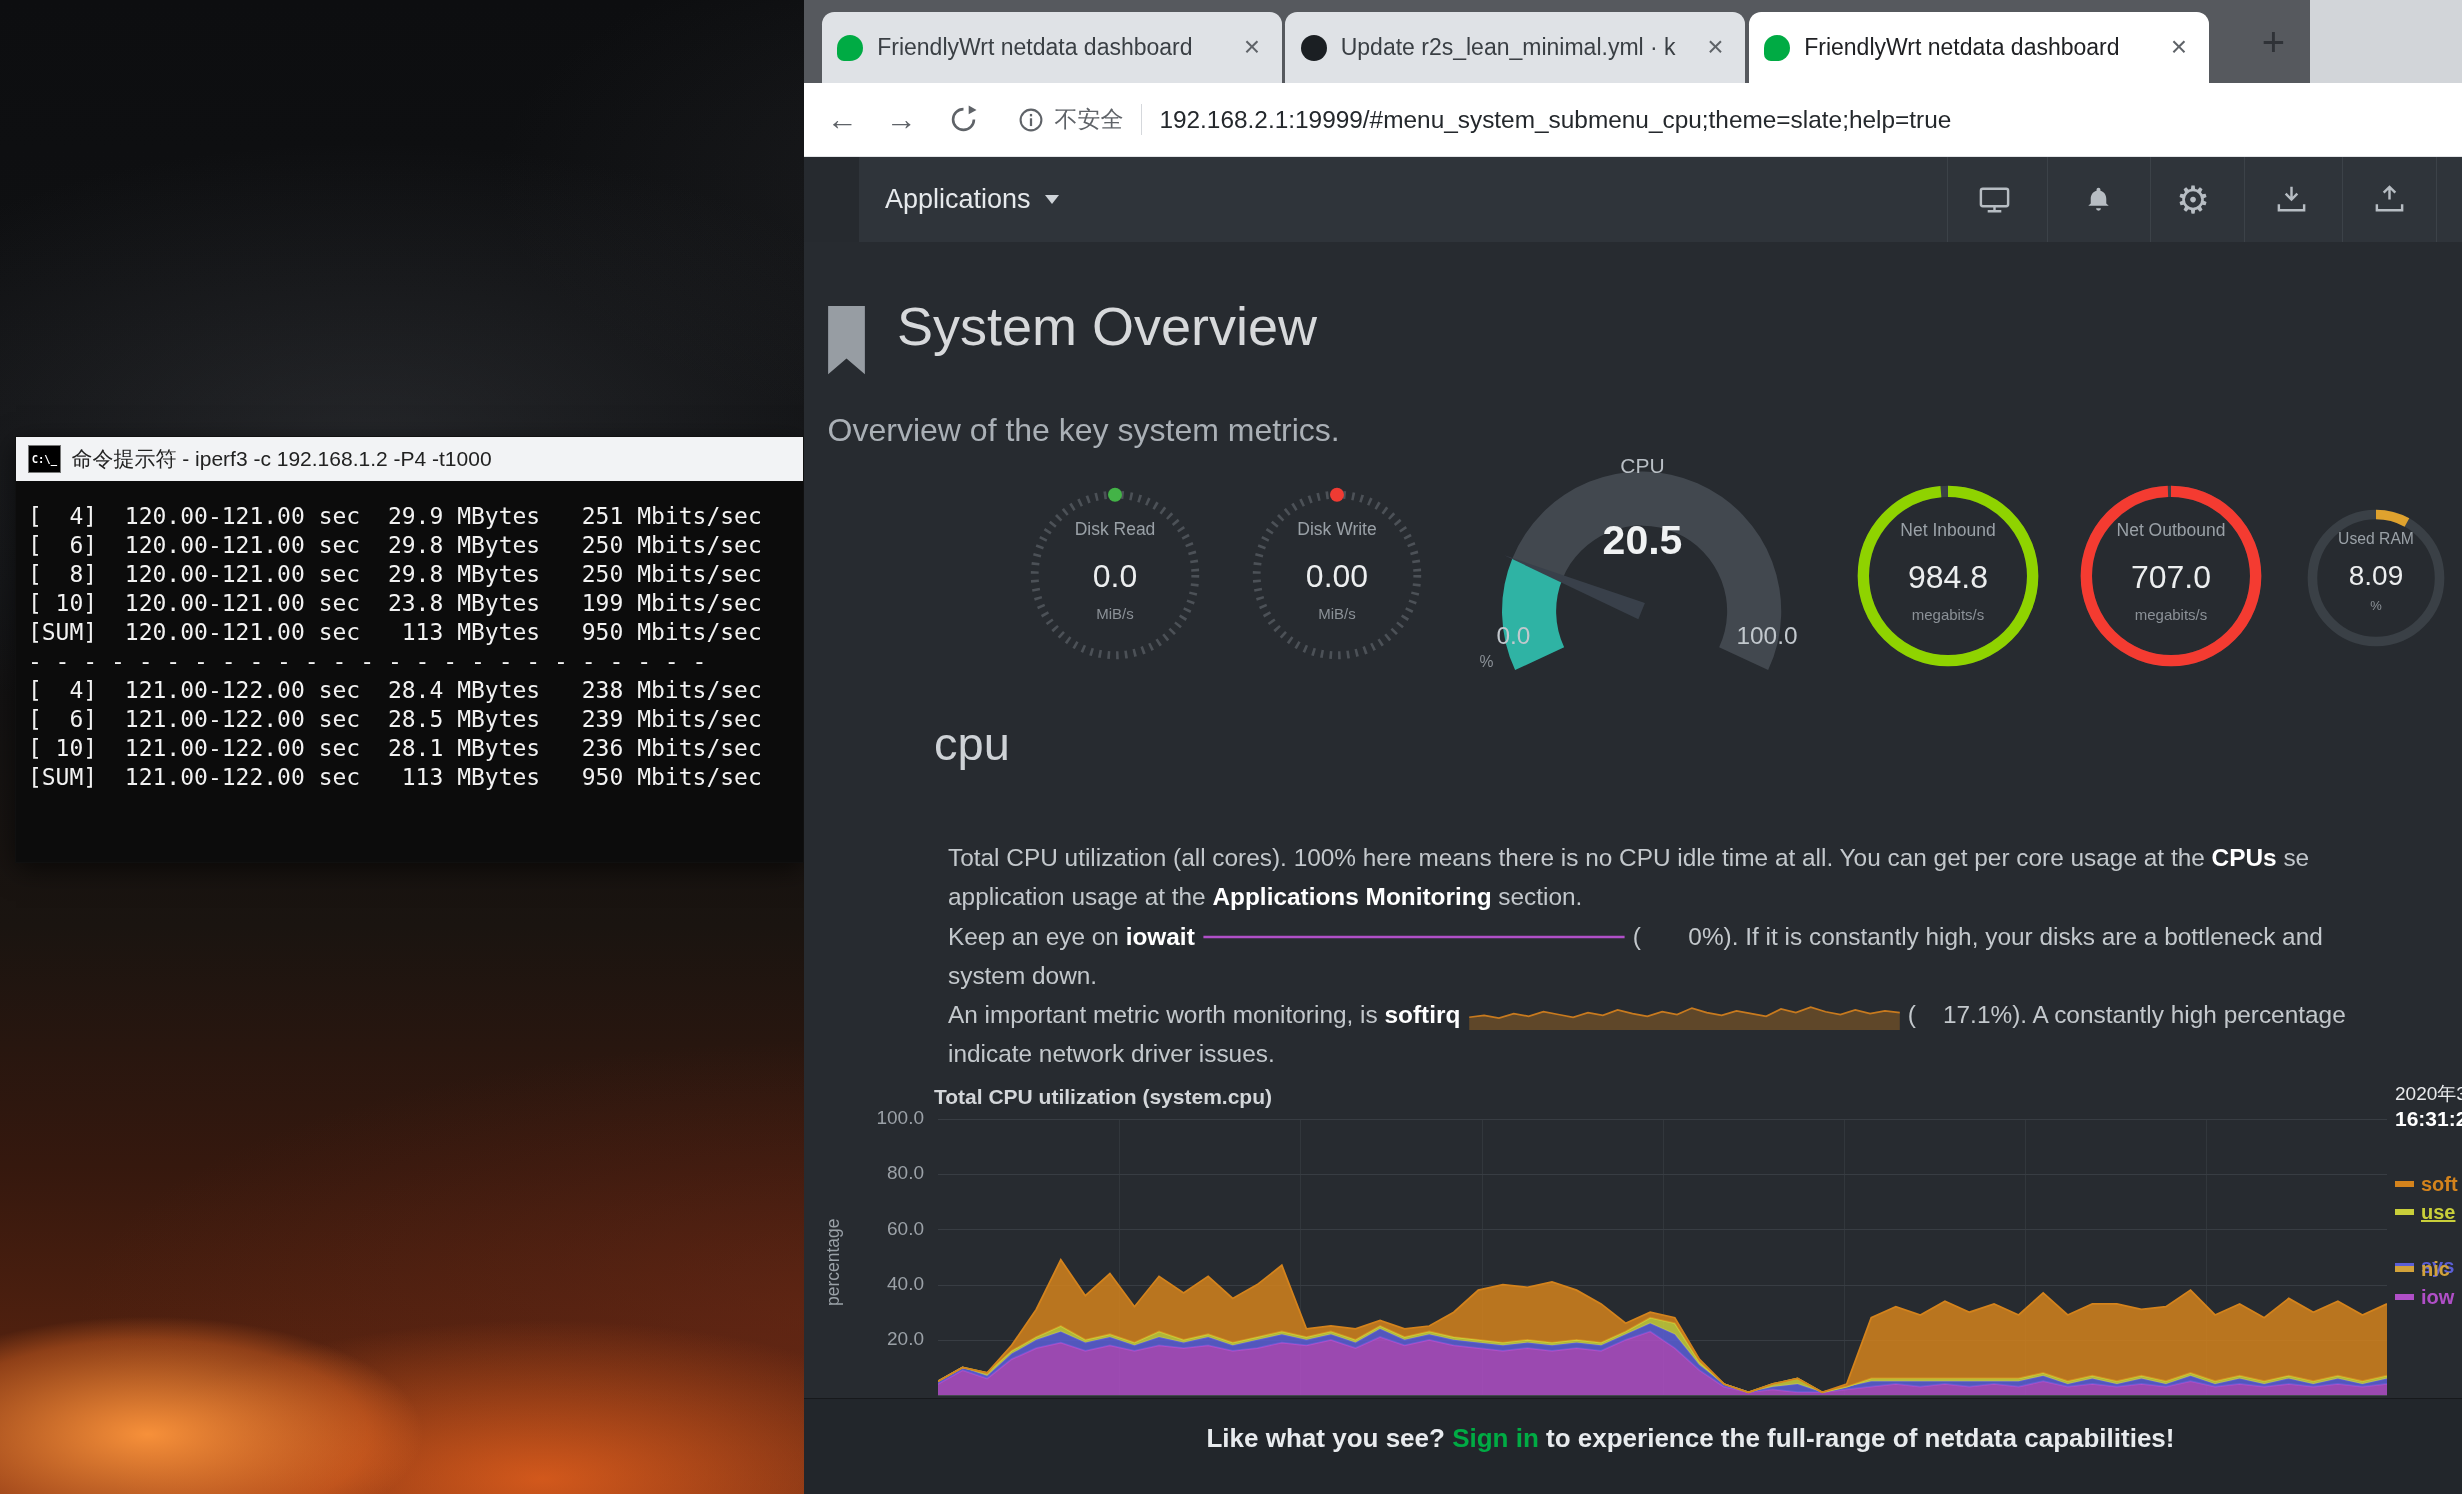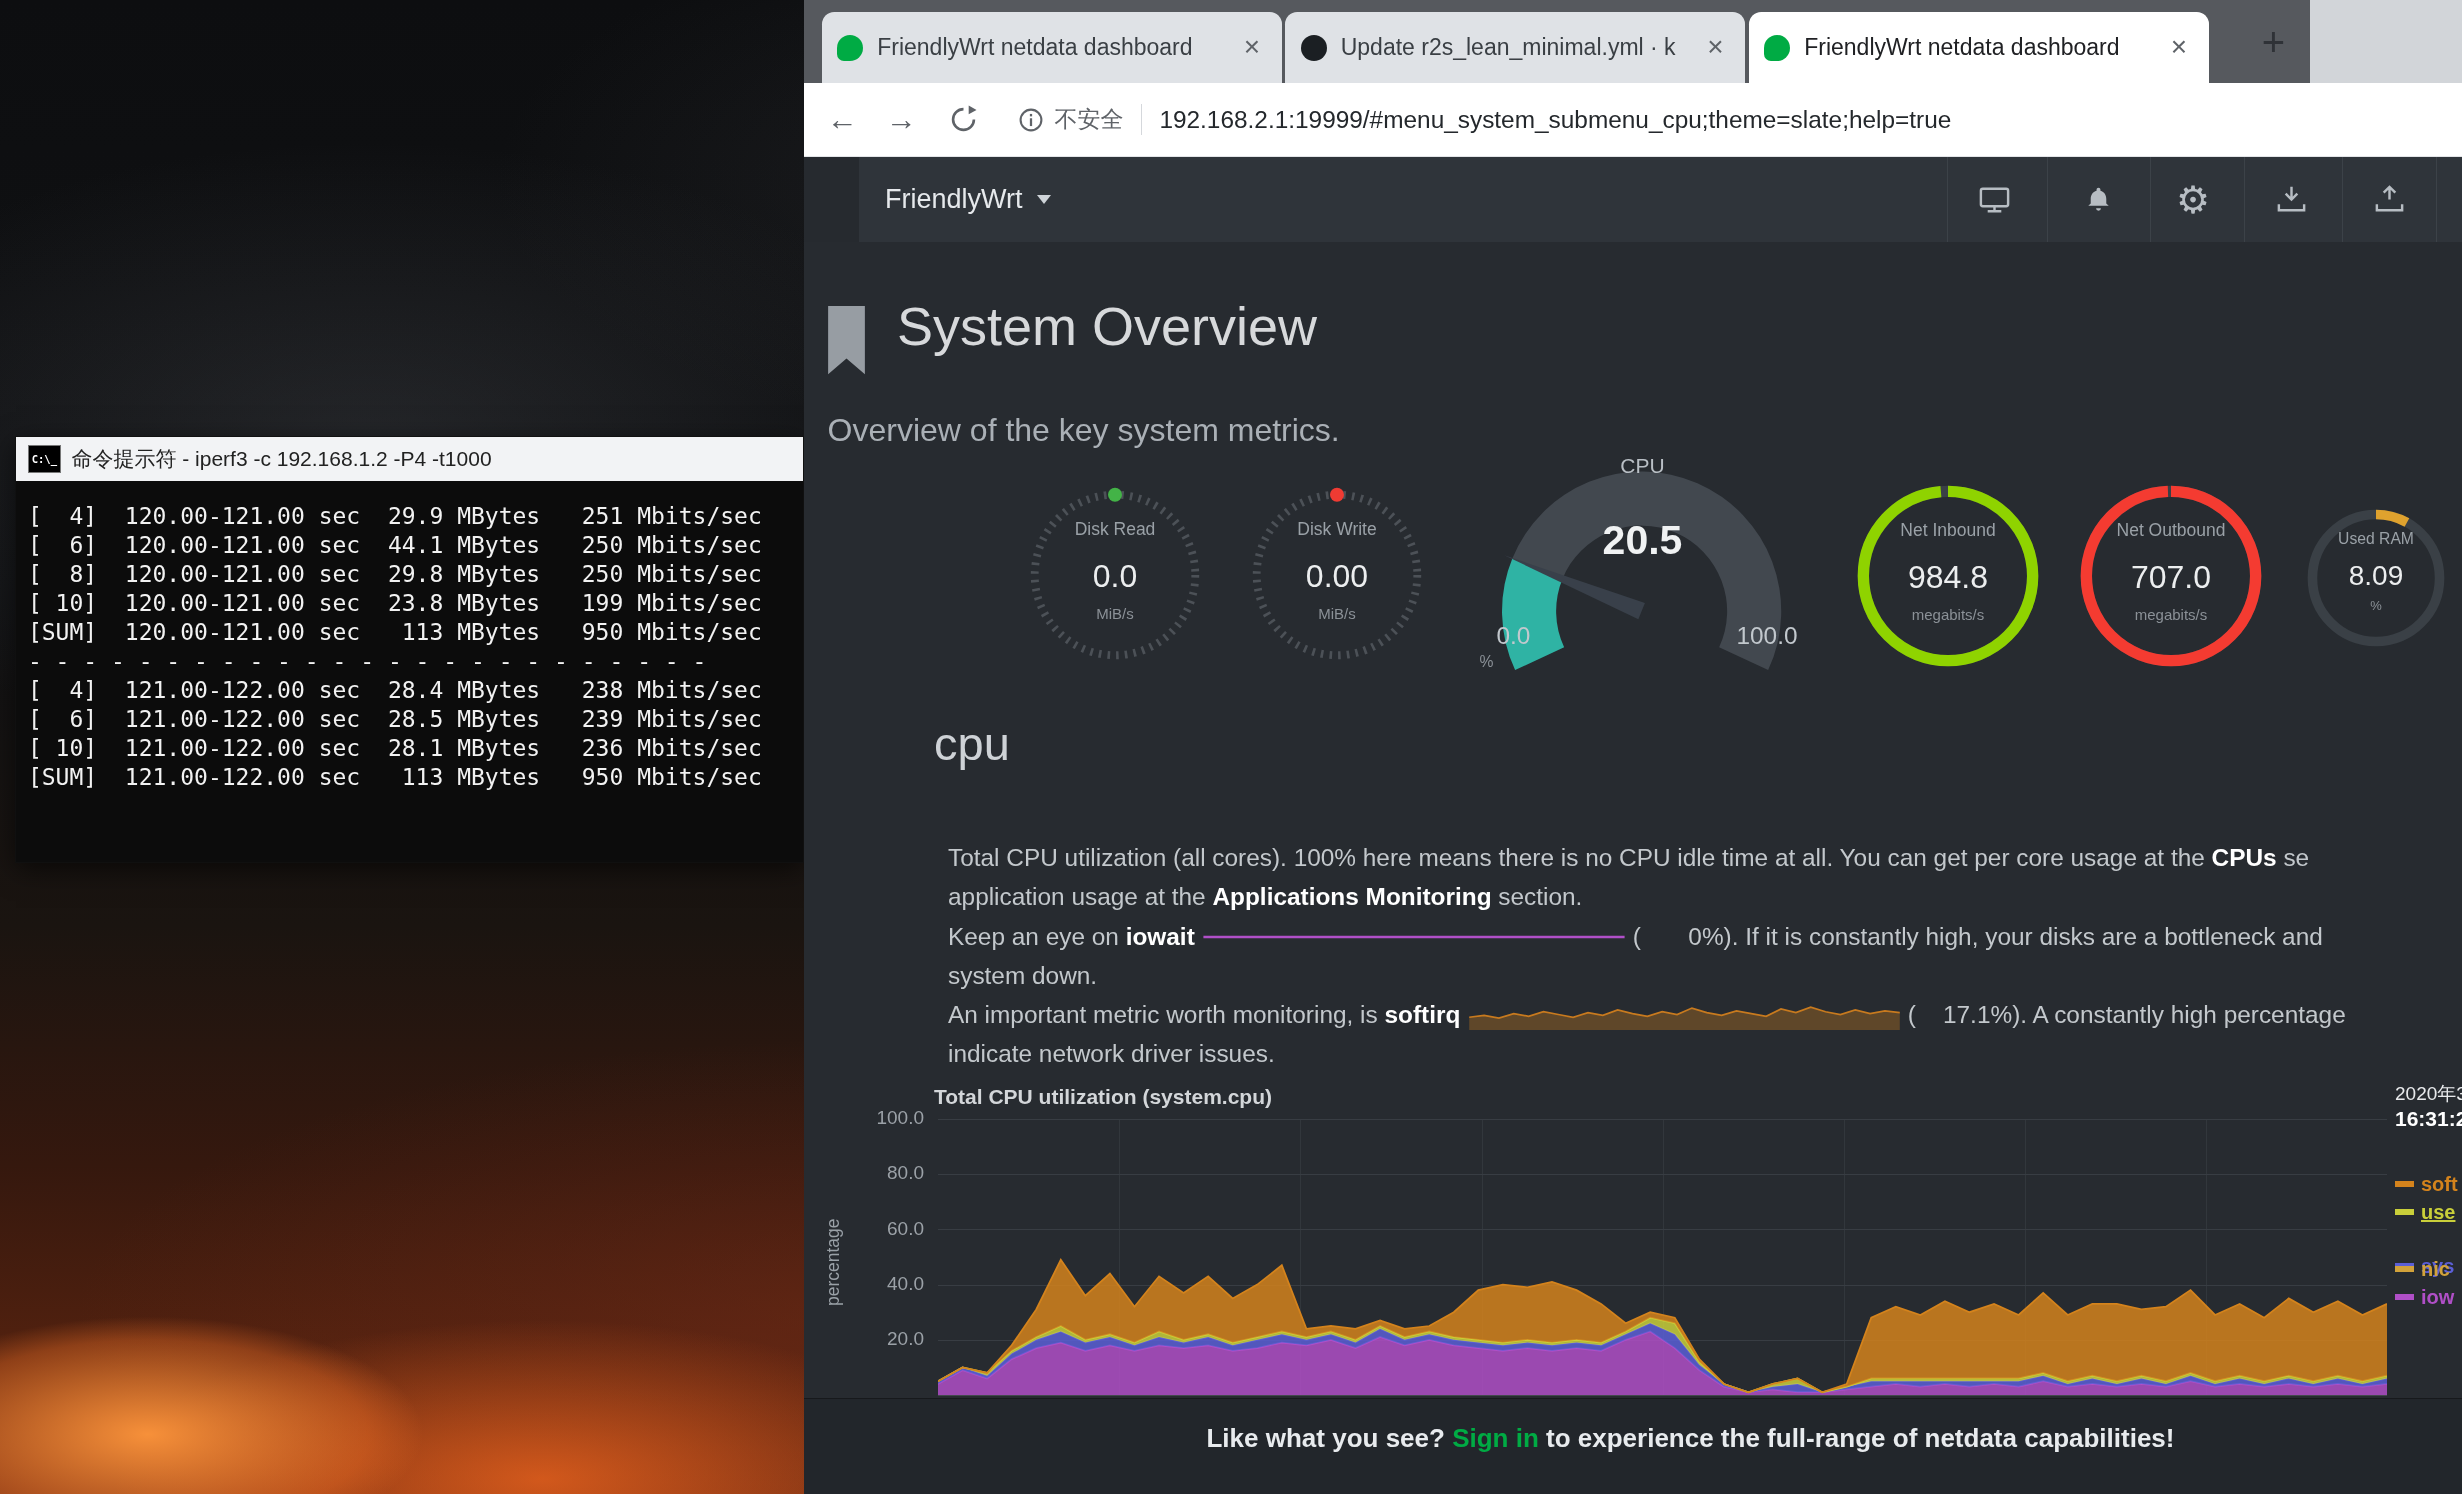--- a/index.html
+++ b/index.html
@@ -100,21 +100,21 @@
 
 <div class="screen">
 
   <div class="terminal">
     <div class="term-titlebar">
       <span class="cmd-ico">C:\_</span>
       <span class="term-title">命令提示符 - iperf3 -c 192.168.1.2 -P4 -t1000</span>
     </div>
     <div class="term-body">
         <div class="term-line">[  4]  120.00-121.00 sec  29.9 MBytes   251 Mbits/sec</div>
-        <div class="term-line">[  6]  120.00-121.00 sec  44.1 MBytes   250 Mbits/sec</div>
+        <div class="term-line">[  6]  120.00-121.00 sec  29.8 MBytes   250 Mbits/sec</div>
         <div class="term-line">[  8]  120.00-121.00 sec  29.8 MBytes   250 Mbits/sec</div>
         <div class="term-line">[ 10]  120.00-121.00 sec  23.8 MBytes   199 Mbits/sec</div>
         <div class="term-line">[SUM]  120.00-121.00 sec   113 MBytes   950 Mbits/sec</div>
         <div class="term-line">- - - - - - - - - - - - - - - - - - - - - - - - -</div>
         <div class="term-line">[  4]  121.00-122.00 sec  28.4 MBytes   238 Mbits/sec</div>
         <div class="term-line">[  6]  121.00-122.00 sec  28.5 MBytes   239 Mbits/sec</div>
         <div class="term-line">[ 10]  121.00-122.00 sec  28.1 MBytes   236 Mbits/sec</div>
         <div class="term-line">[SUM]  121.00-122.00 sec   113 MBytes   950 Mbits/sec</div>
       </div>
   </div>
@@ -159,21 +159,21 @@
         <span class="notsecure">不安全</span>
         <span class="url-divider"></span>
         <span class="url">192.168.2.1:19999/#menu_system_submenu_cpu;theme=slate;help=true</span>
       </div>
       <span class="star">☆</span>
     </div>
 
     <div class="nd-navbar">
       <div class="nd-left-block"></div>
       <div class="brand">
-        <span>FriendlyWrt</span>
+        <span>Applications</span>
         <span class="caret"></span>
       </div>
       <div class="nav-sep" style="left:1143px"></div>
       <div class="nav-sep" style="left:1243px"></div>
       <div class="nav-sep" style="left:1346px"></div>
       <div class="nav-sep" style="left:1440px"></div>
       <div class="nav-sep" style="left:1538px"></div>
       <div class="nav-sep" style="left:1632px"></div>
       <div class="nav-ico" style="left:1140px">
         <svg width="35" height="35" viewBox="0 0 36 36">

